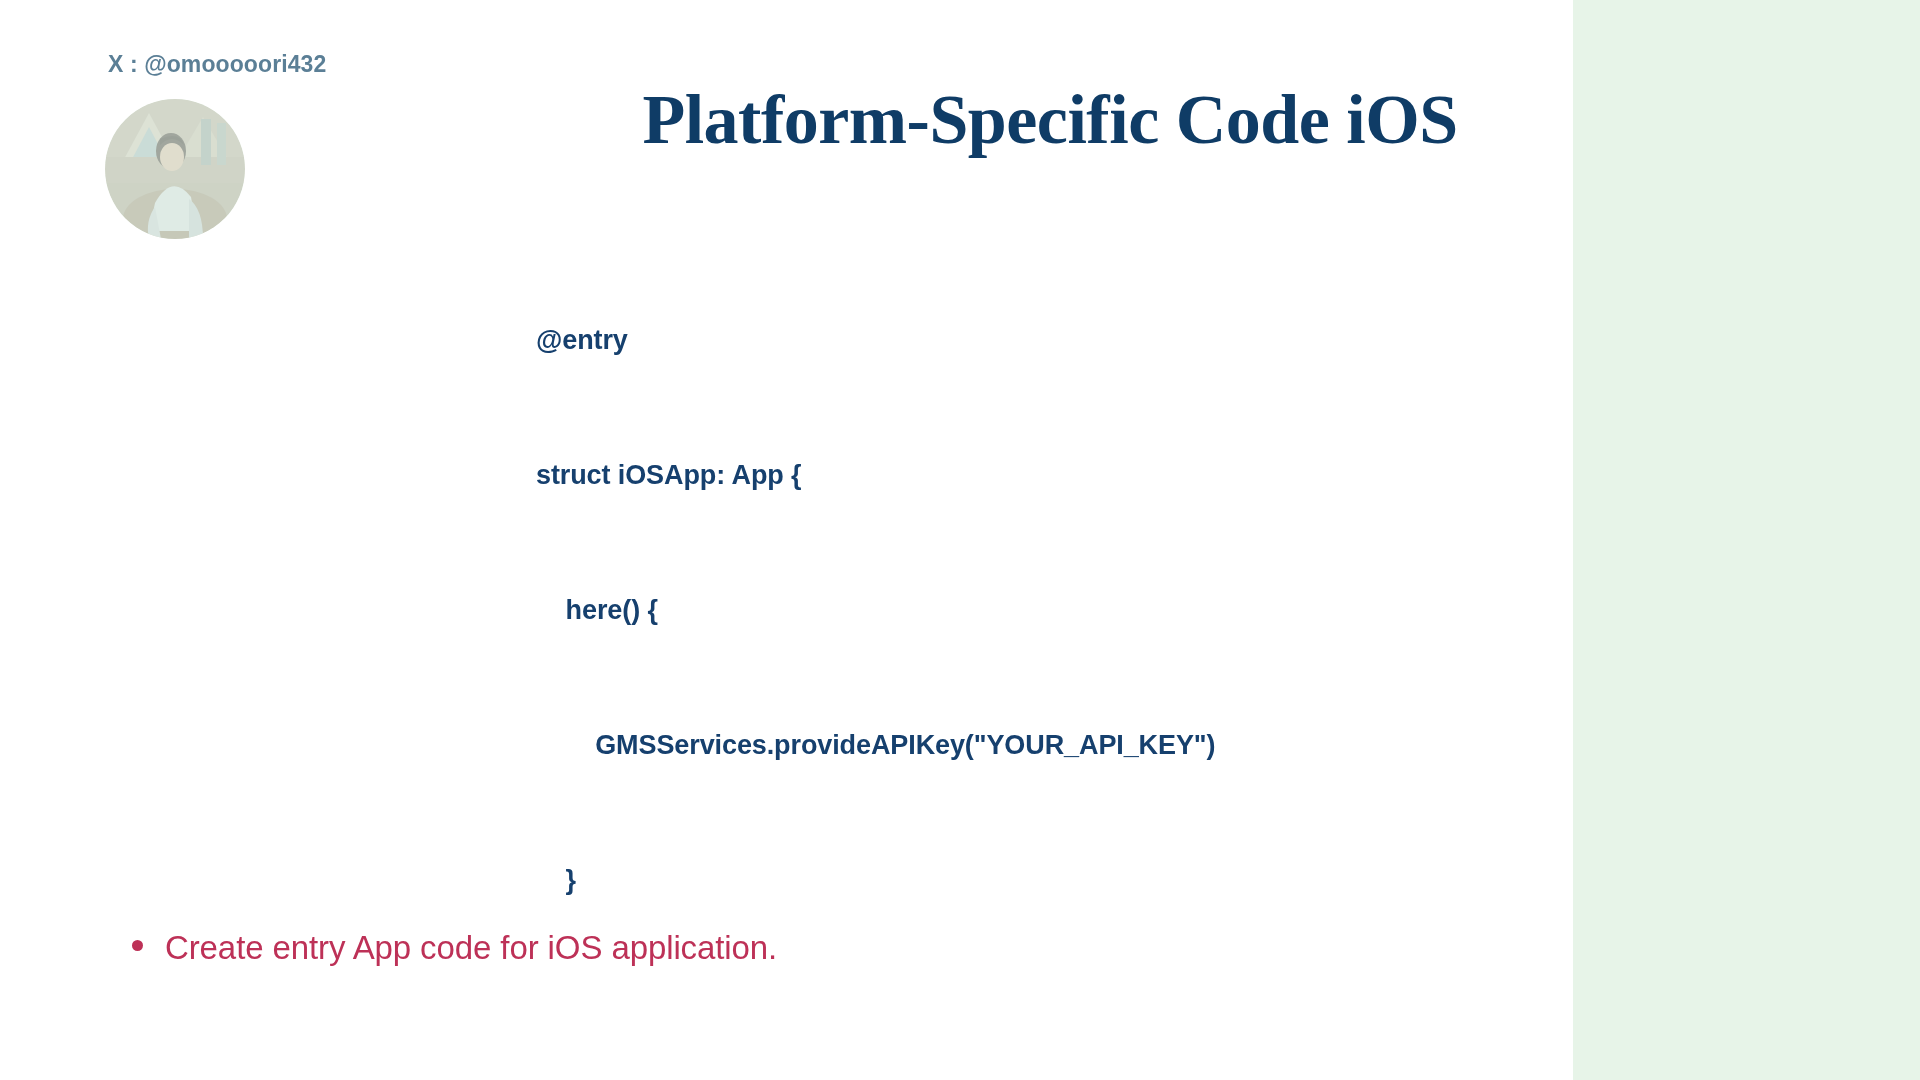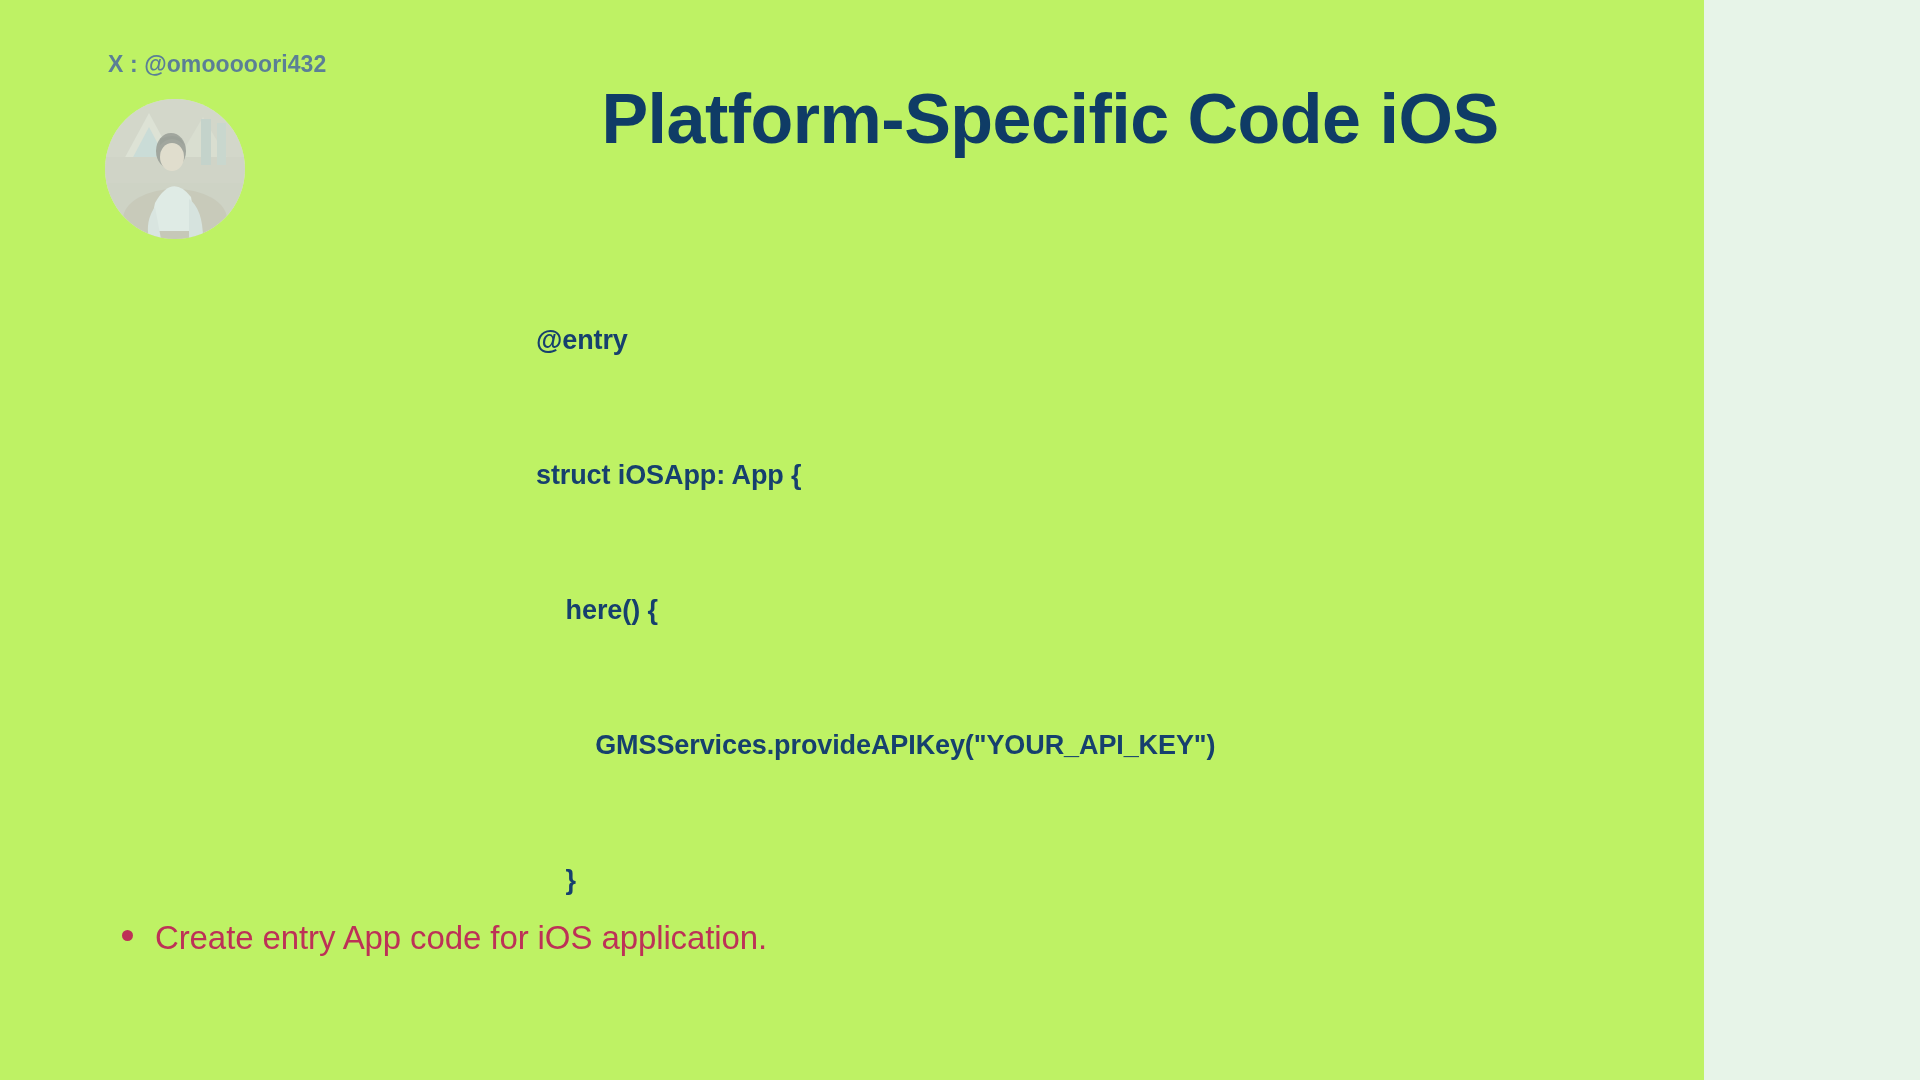--- a/index.html
+++ b/index.html
@@ -11,23 +11,24 @@
     height: 1080px;
     background: #e7f4e8;
     font-family: "Liberation Sans", sans-serif;
     overflow: hidden;
     position: relative;
   }
 
   
   .slide {
     position: relative;
-    width: 1704px;
+    width: 1528px;
     height: 1080px;
-    background: #bef264;
+    background: #ffffff;
+    padding-left: 45px;
   }
 
   
   .author-block {
     position: absolute;
     left: 108px;
     top: 52px;
     width: 260px;
   }
   .author-handle {
@@ -61,20 +62,21 @@
     left: 460px;
     top: 36px;
     width: 1180px;
     text-align: center;
     font-size: 70px;
     font-weight: bold;
     color: #0f3c66;
     letter-spacing: -0.5px;
     line-height: 1.05;
     white-space: nowrap;
+    font-family: Liberation Serif, serif;
   }
 
   
   .code-block {
     position: absolute;
     left: 536px;
     top: 228px;
     font-size: 27px;
     font-weight: bold;
     color: #16406e;
@@ -88,21 +90,21 @@
   }
   .code-line.blank {
     height: 45px;
   }
 
   
   .bullet-list {
     position: absolute;
     left: 118px;
     top: 908px;
-    margin: 4px;
+    margin: 14px;
     padding: 0;
     list-style: none;
   }
   .bullet-item {
     display: flex;
     align-items: baseline;
     font-size: 33px;
     color: #bd3157;
     line-height: 51px;
     letter-spacing: -0.1px;

